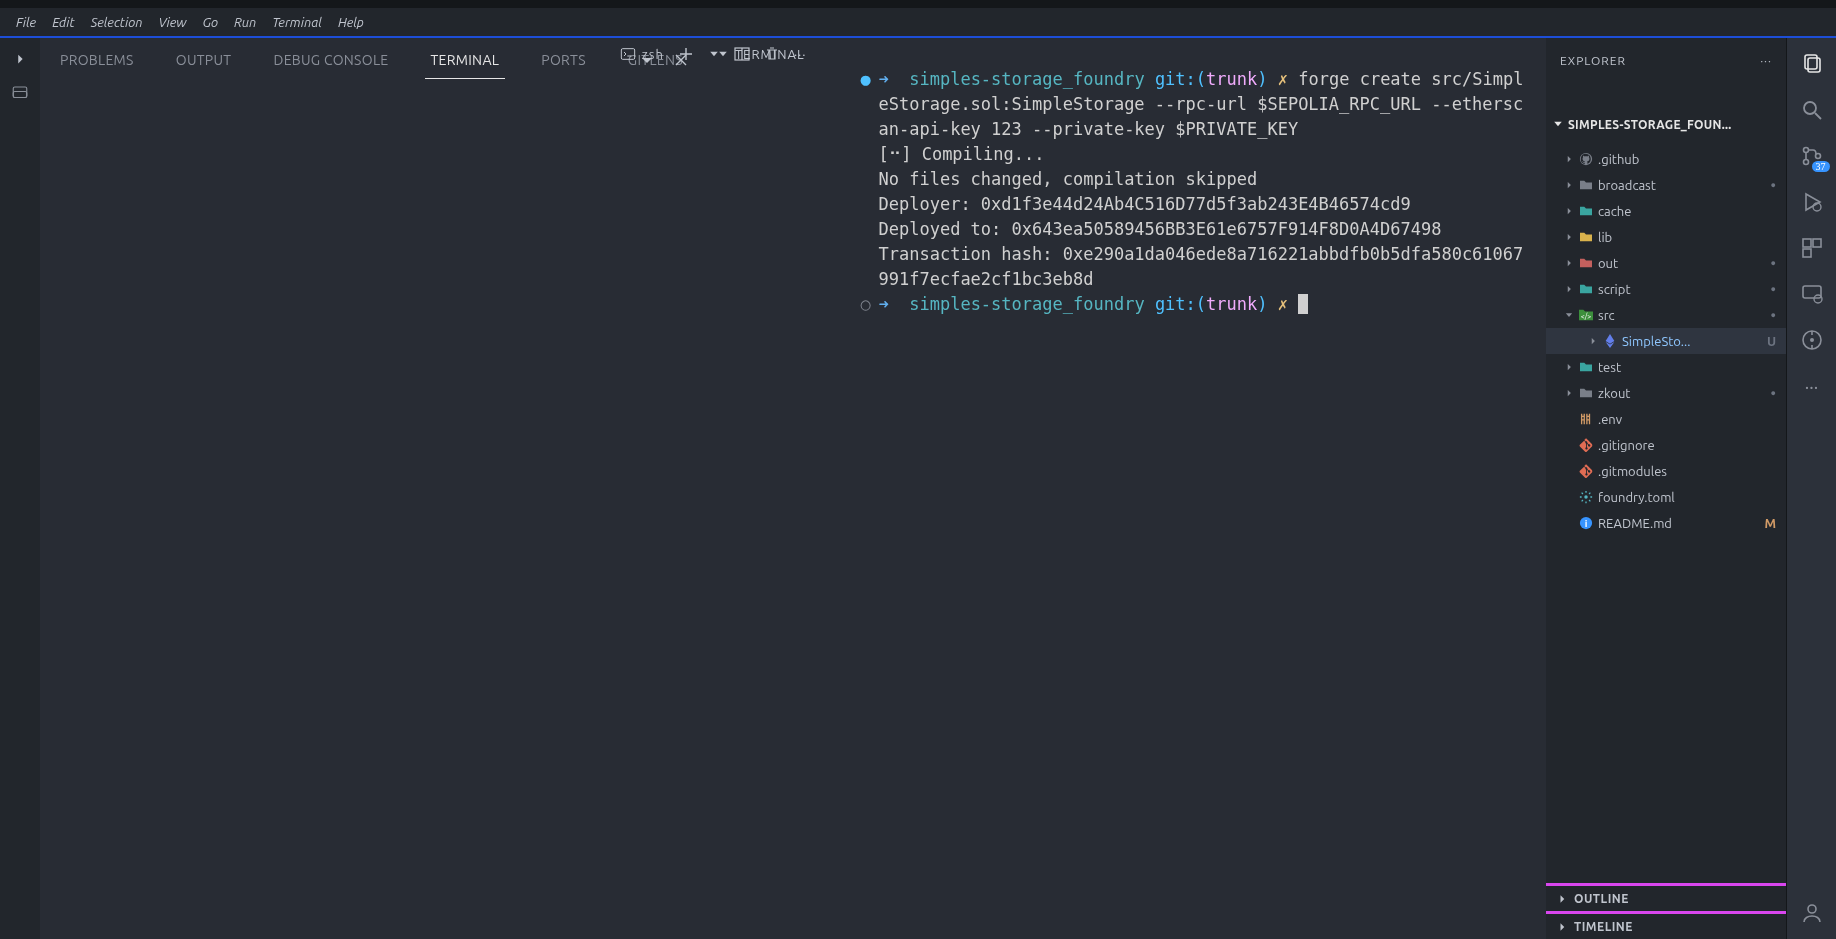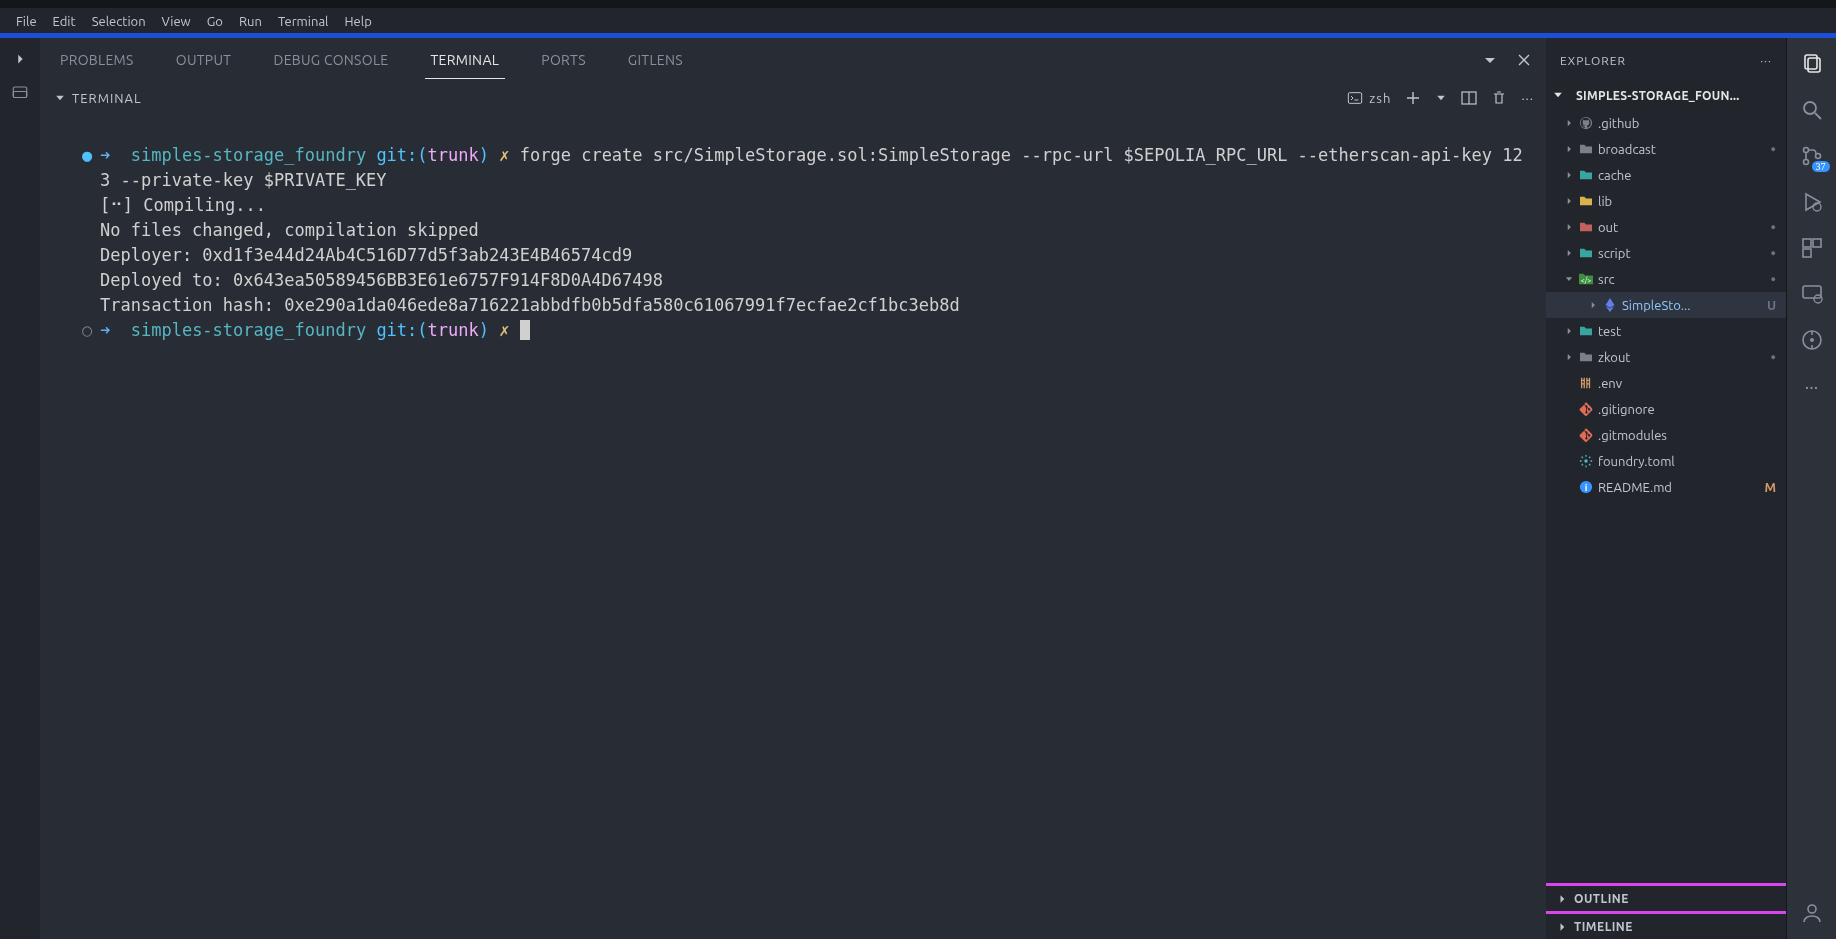--- a/index.html
+++ b/index.html
@@ -17,40 +17,41 @@
   background: #14171a;
 }
 .menubar {
   height: 30px;
   background: #22262c;
   display: flex;
   align-items: center;
   padding-left: 8px;
   color: #c0c5ce;
   font-size: 13px;
-  border-bottom: 5px solid #1d4ed8;
+  border-bottom: 2px solid #1d4ed8;
+  font-style: italic;
 }
 .menubar span { padding: 0 8px; cursor: default; }
 .main {
   display: flex;
   height: calc(100% - 38px);
 }
 .left-gutter {
   width: 40px;
   background: #22262c;
   display: flex;
   flex-direction: column;
   align-items: center;
   padding-top: 14px;
   gap: 18px;
 }
 .panel-area {
   flex: 1;
   display: flex;
-  flex-direction: column;
+  flex-direction: row;
   background: #282c34;
 }
 .tab-row {
   height: 44px;
   display: flex;
   align-items: center;
   padding: 0 14px;
   gap: 30px;
   color: #8a8f99;
   font-size: 14px;
@@ -113,23 +114,24 @@
   flex-direction: column;
   font-size: 13px;
 }
 .explorer-header {
   height: 44px; display:flex; align-items:center;
   padding:0 14px; color:#c0c5ce; font-size:12px; letter-spacing:1px;
   justify-content: space-between;
   text-align: center;
 }
 .explorer-section-hdr {
-  height: 26px; display:flex; align-items:center; padding: 0 6px;
+  height: 26px; display:flex; padding: 0 6px;
   color:#e6e6e6; font-size:12px; font-weight:700; letter-spacing:0.3px;
-  gap:12px;
+  gap:4px;
+  margin-top:36px;
 }
 .tree { flex:1; padding-top: 2px; }
 .tree-item {
   height: 26px; display:flex; align-items:center;
   padding-left: 18px; gap:4px; color:#c0c5ce; cursor:pointer;
 }
 .tree-item.active { background:#2f3540; color:#9ecbff; }
 .tree-item.depth2 { padding-left: 42px; }
 .tree-item .chev { color:#8a8f99; width:10px; font-size:11px; }
 .tree-item .ico { width:16px; display:flex; justify-content:center; }

